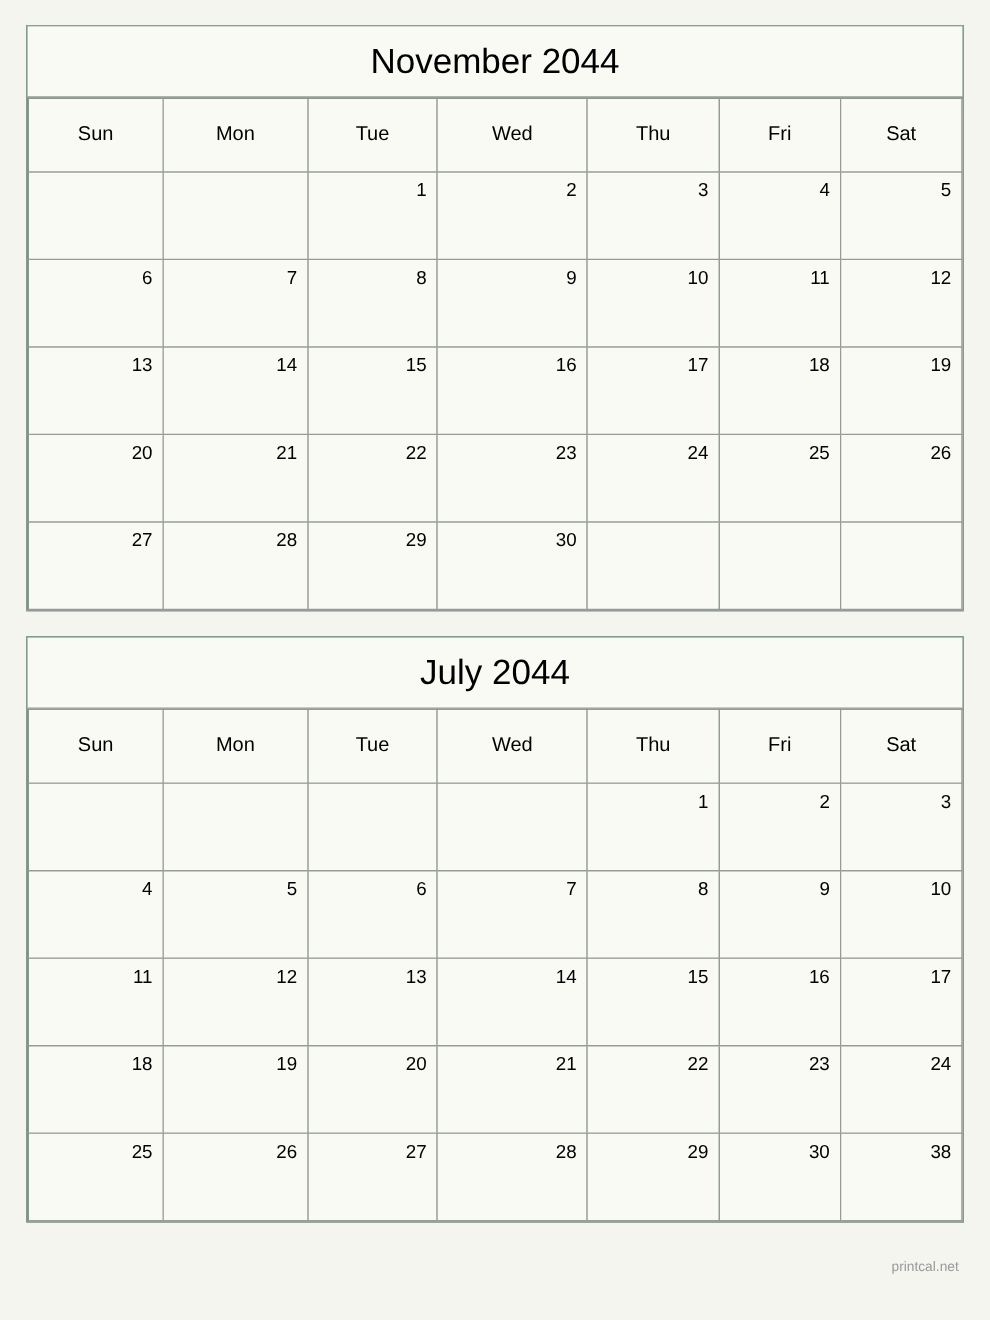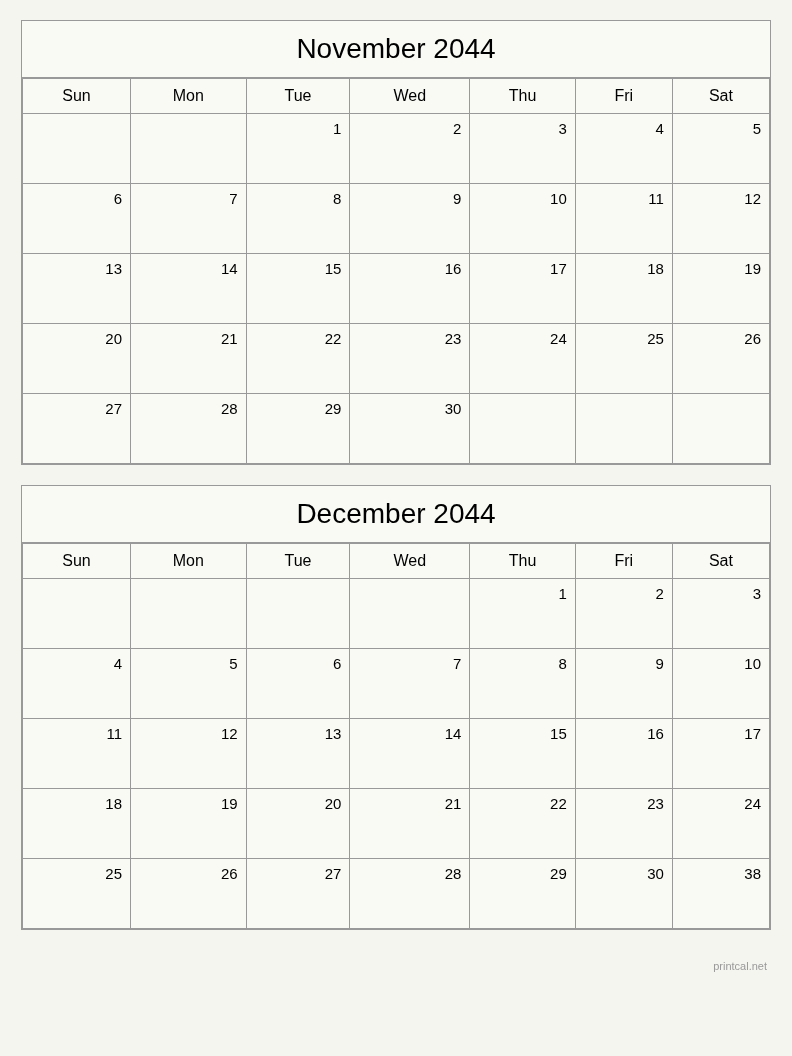--- a/index.html
+++ b/index.html
@@ -26,21 +26,21 @@
       padding: 12px;
       border-bottom: 1px solid #999;
       background: #fafaf5;
     }
     .calendar table {
       width: 100%;
       border-collapse: collapse;
     }
     .calendar table th {
       border: 1px solid #999;
-      padding: 8px 4px;
+      padding: 20px 4px;
       font-size: 16px;
       font-weight: normal;
       background: #fafaf5;
     }
     .calendar table td {
       border: 1px solid #999;
       padding: 6px 8px;
       text-align: right;
       vertical-align: top;
       font-size: 15px;
@@ -120,21 +120,21 @@
           <td>30</td>
           <td class="empty"></td>
           <td class="empty"></td>
           <td class="empty"></td>
         </tr>
       </tbody>
   </table>
 </div>
 
 <div class="calendar">
-  <div class="calendar-header">December 2044</div>
+  <div class="calendar-header">July 2044</div>
   <table>
     <thead>
       <tr id="dec-header-row">
           <th>Sun</th>
           <th>Mon</th>
           <th>Tue</th>
           <th>Wed</th>
           <th>Thu</th>
           <th>Fri</th>
           <th>Sat</th>

